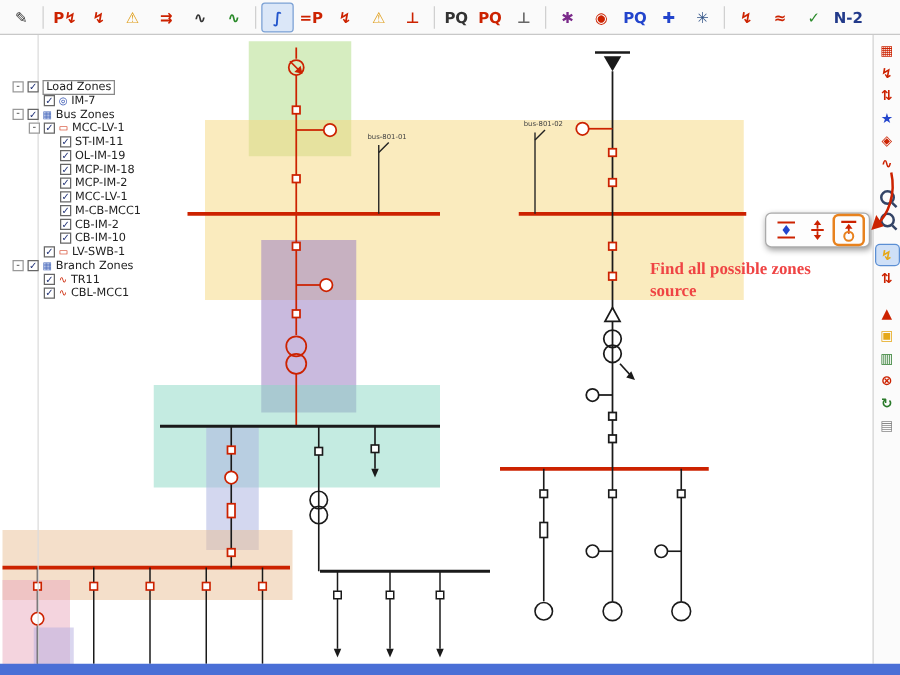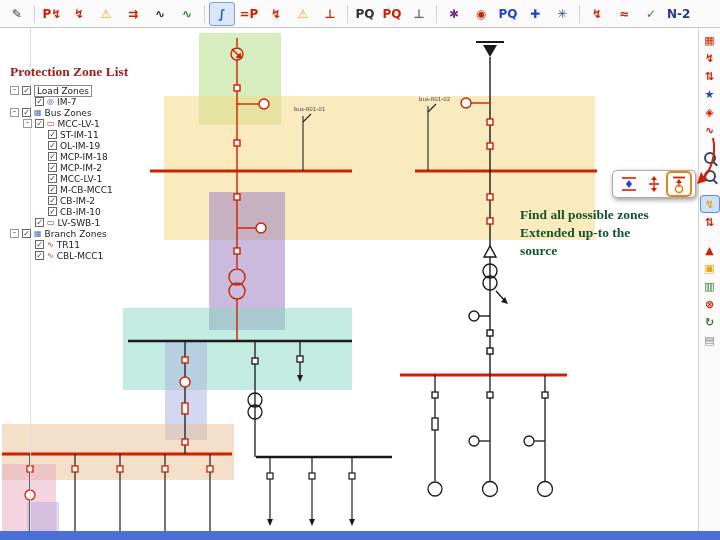--- a/index.html
+++ b/index.html
@@ -39,21 +39,21 @@
        text-align:center;color:#333;background:#fff;box-sizing:border-box;flex:none}
   .expsp{width:9px;flex:none}
   .cb{width:9px;height:9px;border:1px solid #666;background:#fff;font-size:8px;line-height:8px;
       text-align:center;color:#223377;box-sizing:border-box;font-weight:bold;flex:none}
   .ticon{font-size:8px;line-height:8px;flex:none}
   .boxed{border:1px solid #888;padding:0 2px;background:#fff}
 
   
   #annotation{position:absolute;left:520px;top:206px;z-index:6;width:180px;
               font-family:"Liberation Serif",serif;font-weight:bold;font-size:13.5px;
-              color:#14532d;line-height:1.35}
+              color:#ef4444;line-height:1.35}
 
   
   #callout{position:absolute;left:612px;top:170px;z-index:15;display:flex;align-items:center;
            gap:3px;background:#fdfdfd;border:1px solid #aaa;border-radius:5px;padding:2px 5px;
            box-shadow:1px 2px 5px rgba(0,0,0,.4)}
   .co{width:22px;height:22px;display:flex;align-items:center;justify-content:center;
       border-radius:3px;cursor:pointer}
   .co.hl{box-shadow:0 0 0 2px #e8821e}
 
   #arrowsvg{position:absolute;left:680px;top:126px;z-index:30;pointer-events:none}
@@ -263,21 +263,20 @@
     <div class="rgap"></div>
     <div class="rbi" style="color: rgb(204, 34, 0);">▲</div>
     <div class="rbi" style="color: rgb(230, 168, 23);">▣</div>
     <div class="rbi" style="color: rgb(42, 122, 42);">▥</div>
     <div class="rbi" style="color: rgb(204, 34, 0);">⊗</div>
     <div class="rbi" style="color: rgb(42, 122, 42);">↻</div>
     <div class="rbi" style="color: rgb(136, 136, 136);">▤</div>
   </div>
 
 <div id="zonepanel">
-  <div id="zptitle">Protection Zone List</div>
   <div id="zonetree">
       <div class="trow" style="padding-left: 0px;">
         <span class="exp">-</span>
         <span class="cb">✓</span>
         <span class="tlabel boxed">Load Zones</span>
       </div>
       <div class="trow" style="padding-left: 13px;">
         <span class="expsp"></span>
         <span class="cb">✓</span>
         <span class="ticon" style="color: rgb(34, 68, 170);">◎</span>
@@ -357,21 +356,20 @@
         <span class="expsp"></span>
         <span class="cb">✓</span>
         <span class="ticon" style="color: rgb(204, 34, 0);">∿</span>
         <span class="tlabel">CBL-MCC1</span>
       </div>
     </div>
 </div>
 
 <div id="annotation">
   <div>Find all possible zones</div>
-  <div>Extended up-to the</div>
   <div>source</div>
 </div>
 
 <div id="callout">
   <div class="co">
     <svg width="20" height="20">
       <line x1="3" y1="4" x2="17" y2="4" stroke="#cc2200" stroke-width="1.6"></line>
       <line x1="3" y1="16" x2="17" y2="16" stroke="#cc2200" stroke-width="1.6"></line>
       <polygon points="10,6 7,10 13,10" fill="#2244cc"></polygon>
       <polygon points="10,14 7,10 13,10" fill="#2244cc"></polygon>

